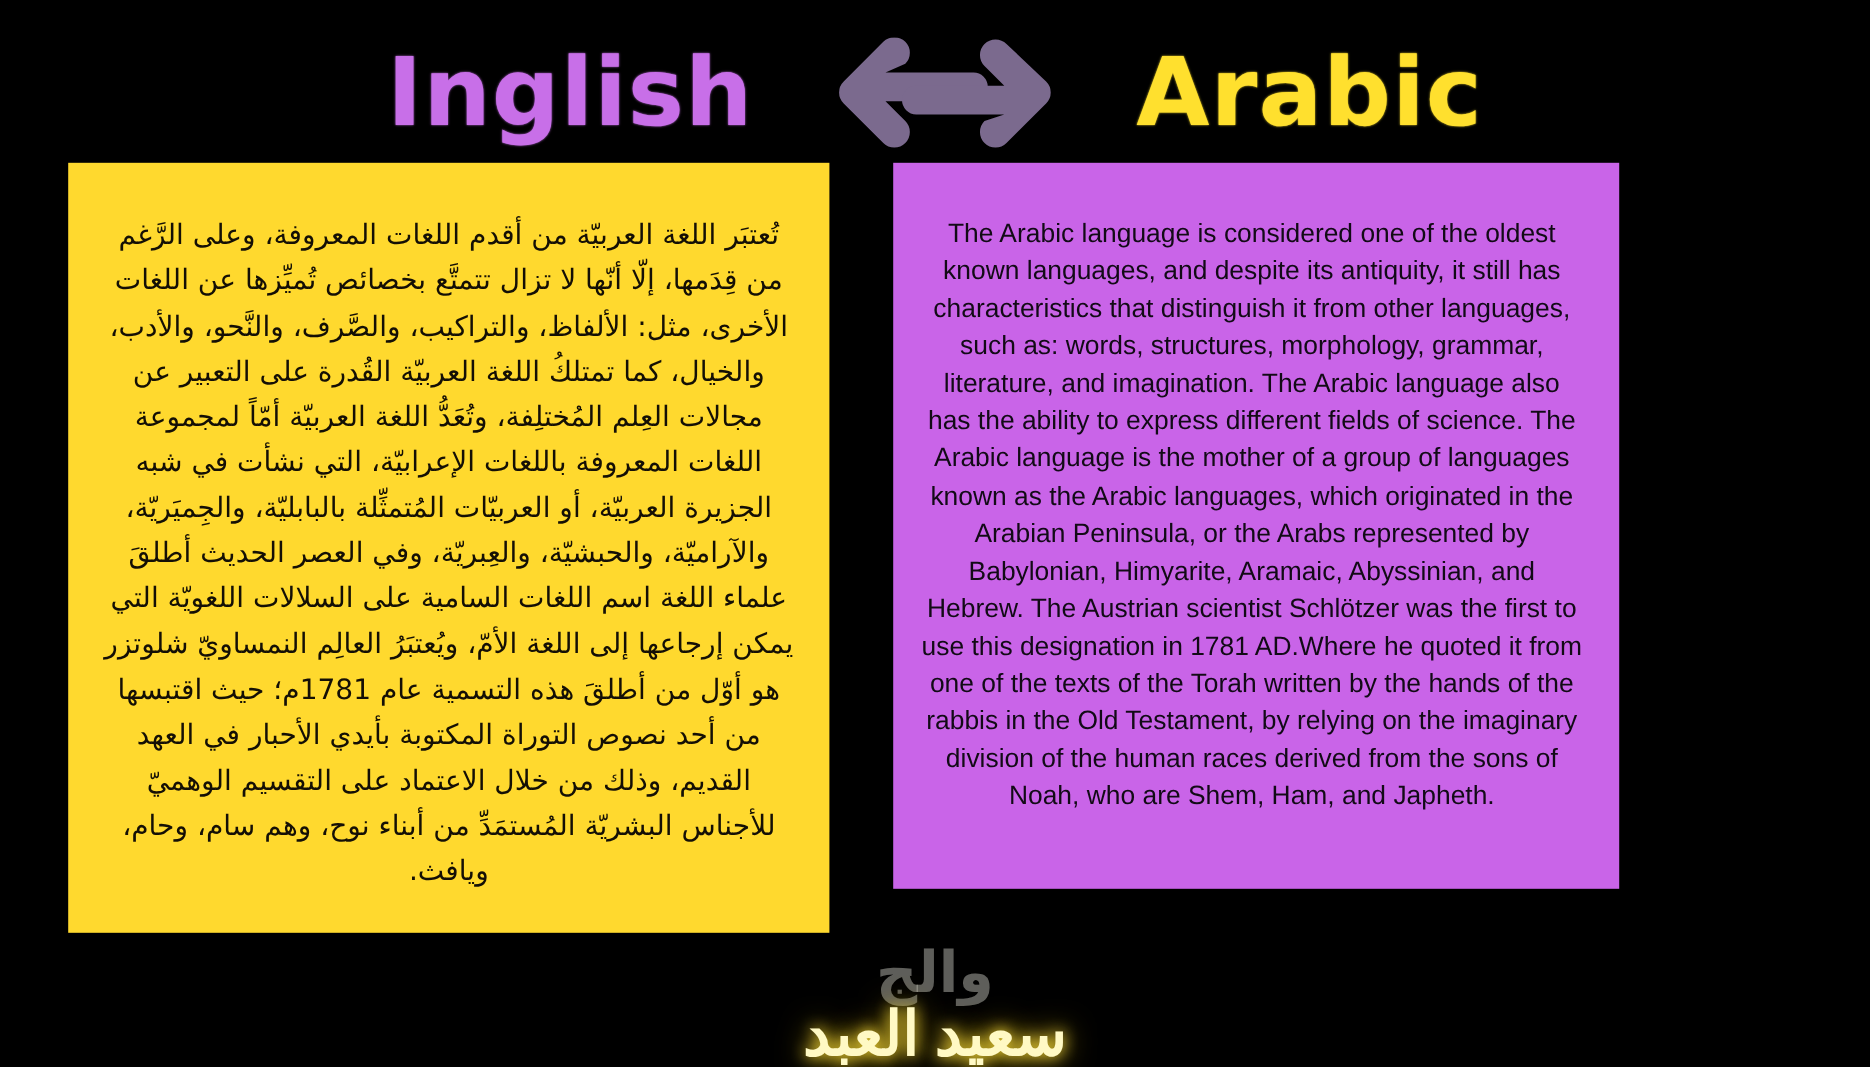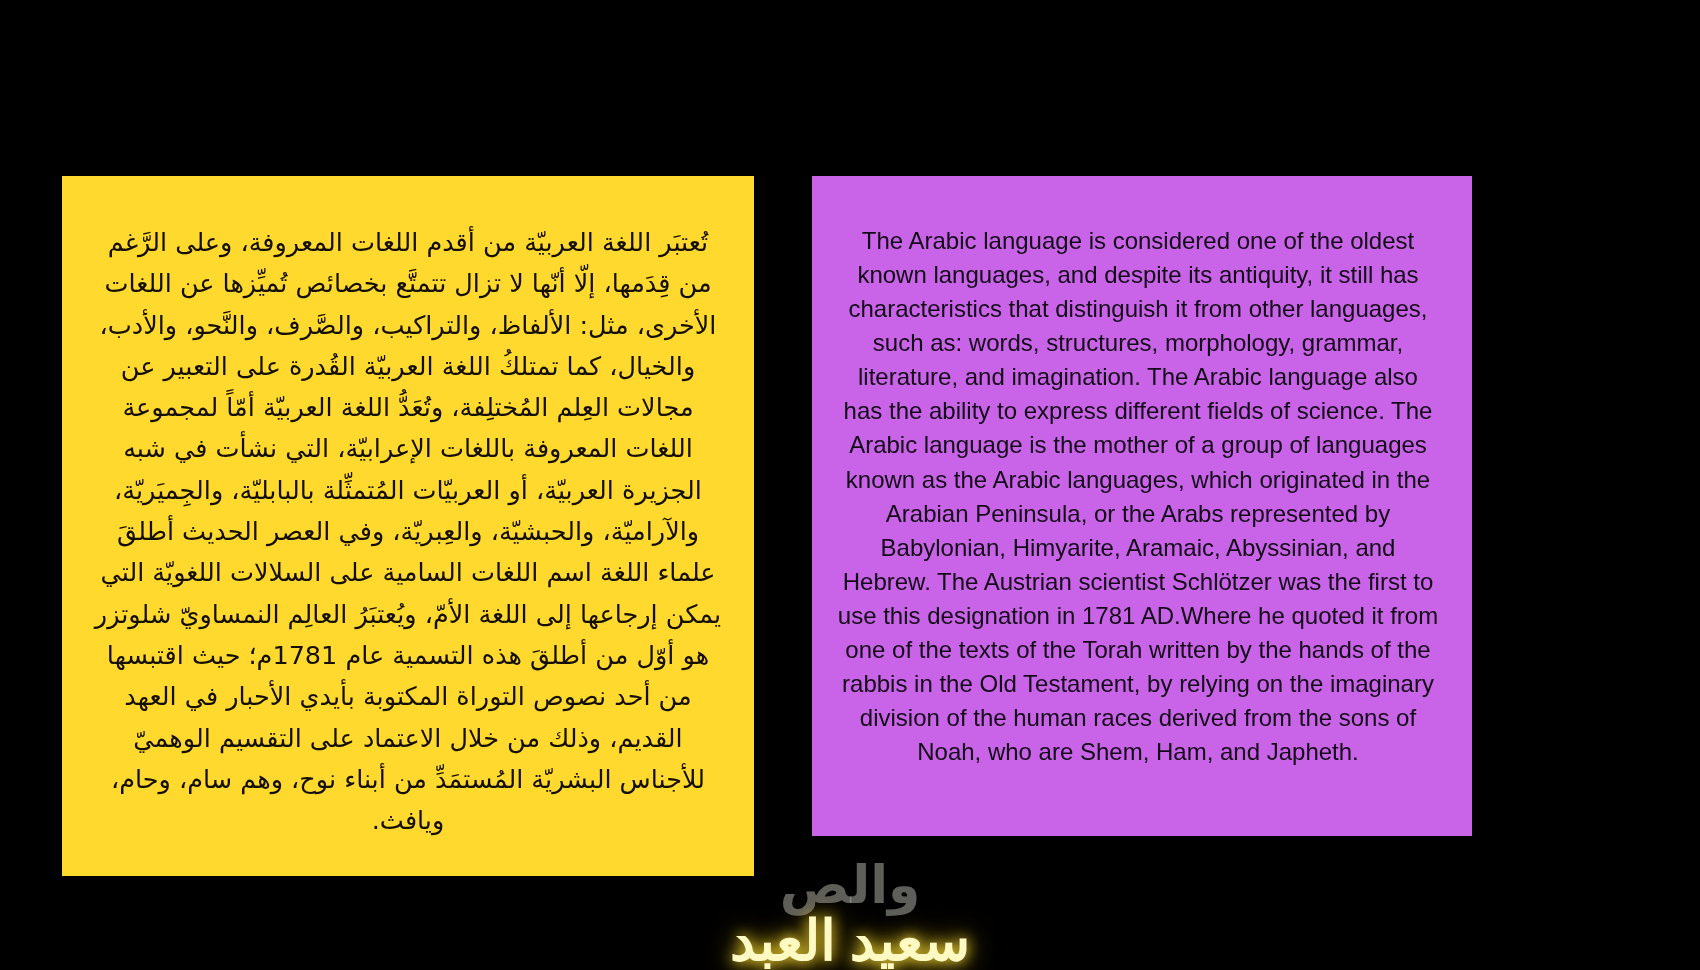--- a/index.html
+++ b/index.html
@@ -58,21 +58,21 @@
     width: 232px;
     height: 102px;
     flex: 0 0 auto;
     display: block;
   }
 
   
   .panels {
     position: absolute;
     left: 0;
-    top: 176px;
+    top: 148px;
     width: 1495px;
     height: 700px;
   }
 
   .panel {
     position: absolute;
     top: 0;
     box-sizing: border-box;
     overflow: hidden;
   }
@@ -146,31 +146,46 @@
     color: #FFF9C4;
     text-shadow: 0 0 14px #FFE23A, 0 0 28px #C9A515;
     margin-top: 2px;
   }
 </style>
 </head>
 <body>
 
 <div id="poster">
 
+  <div class="header">
+
+    <div class="title title-left">Inglish</div>
+
+    <svg class="swap-arrows" viewBox="0 0 232 102" aria-hidden="true">
+      <g fill="#7B6A8E">
+
+        <path d="M60 4 L24 40 a14 14 0 0 0 0 20 L60 96 a14 14 0 0 0 20 -20 L62 58 L142 58 a13 13 0 0 0 0 -26 L62 32 L80 24 a14 14 0 0 0 -20 -20 Z"></path>
+
+        <path d="M172 6 a14 14 0 0 0 -20 20 L170 44 L90 44 a13 13 0 0 0 0 26 L170 70 L152 76 a14 14 0 0 0 20 20 L208 60 a14 14 0 0 0 0 -20 Z"></path>
+      </g>
+    </svg>
+
+    <div class="title title-right">Arabic</div>
+  </div>
 
   <div class="panels">
 
     <div class="panel panel-arabic">
       <div class="arabic-text">تُعتبَر اللغة العربيّة من أقدم اللغات المعروفة، وعلى الرَّغم من قِدَمها، إلّا أنّها لا تزال تتمتَّع بخصائص تُميِّزها عن اللغات الأخرى، مثل: الألفاظ، والتراكيب، والصَّرف، والنَّحو، والأدب، والخيال، كما تمتلكُ اللغة العربيّة القُدرة على التعبير عن مجالات العِلم المُختلِفة، وتُعَدُّ اللغة العربيّة أمّاً لمجموعة اللغات المعروفة باللغات الإعرابيّة، التي نشأت في شبه الجزيرة العربيّة، أو العربيّات المُتمثِّلة بالبابليّة، والجِميَريّة، والآراميّة، والحبشيّة، والعِبريّة، وفي العصر الحديث أطلقَ علماء اللغة اسم اللغات السامية على السلالات اللغويّة التي يمكن إرجاعها إلى اللغة الأمّ، ويُعتبَرُ العالِم النمساويّ شلوتزر هو أوّل من أطلقَ هذه التسمية عام 1781م؛ حيث اقتبسها من أحد نصوص التوراة المكتوبة بأيدي الأحبار في العهد القديم، وذلك من خلال الاعتماد على التقسيم الوهميّ للأجناس البشريّة المُستمَدِّ من أبناء نوح، وهم سام، وحام، ويافث.</div>
     </div>
 
     <div class="panel panel-english">
       <div class="english-text">The Arabic language is considered one of the oldest known languages, and despite its antiquity, it still has characteristics that distinguish it from other languages, such as: words, structures, morphology, grammar, literature, and imagination. The Arabic language also has the ability to express different fields of science. The Arabic language is the mother of a group of languages known as the Arabic languages, which originated in the Arabian Peninsula, or the Arabs represented by Babylonian, Himyarite, Aramaic, Abyssinian, and Hebrew. The Austrian scientist Schlötzer was the first to use this designation in 1781 AD.Where he quoted it from one of the texts of the Torah written by the hands of the rabbis in the Old Testament, by relying on the imaginary division of the human races derived from the sons of Noah, who are Shem, Ham, and Japheth.</div>
     </div>
 
   </div>
 
   <div class="watermark">
-    <div class="watermark-top">والص</div>
+    <div class="watermark-top">والج</div>
     <div class="watermark-bottom">سعيد العبد</div>
   </div>
 
 </div>
 
 </body></html>

